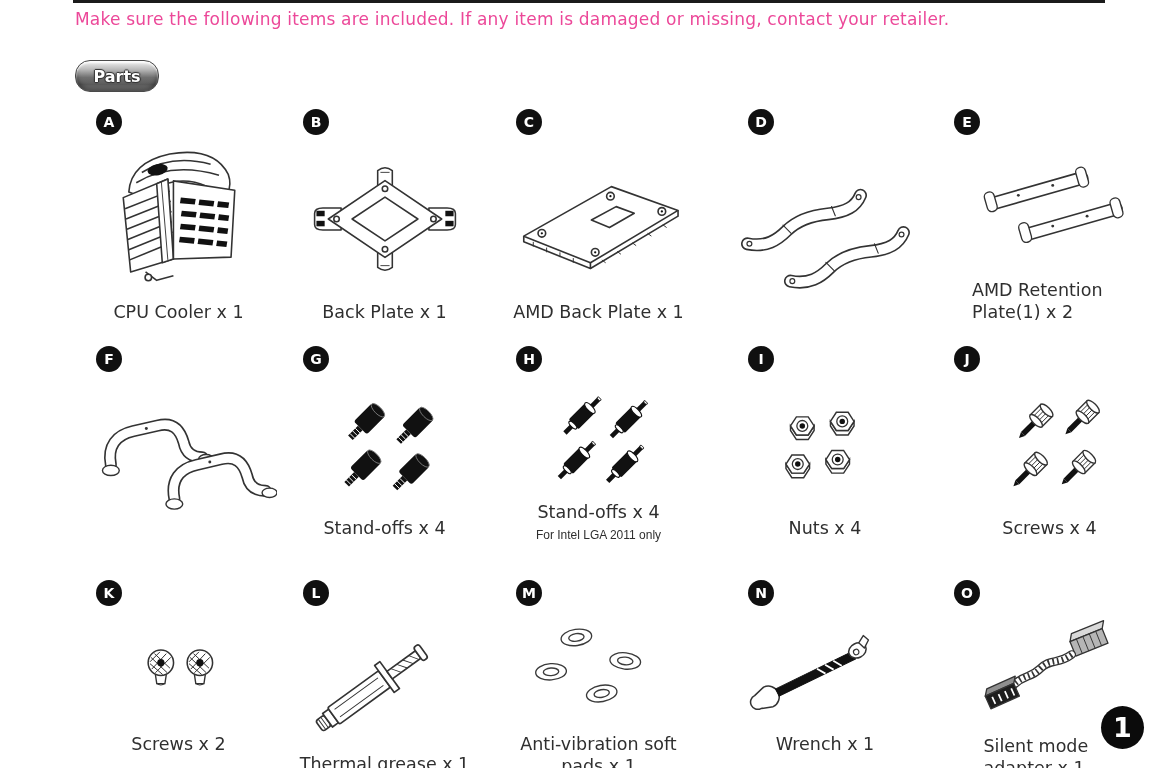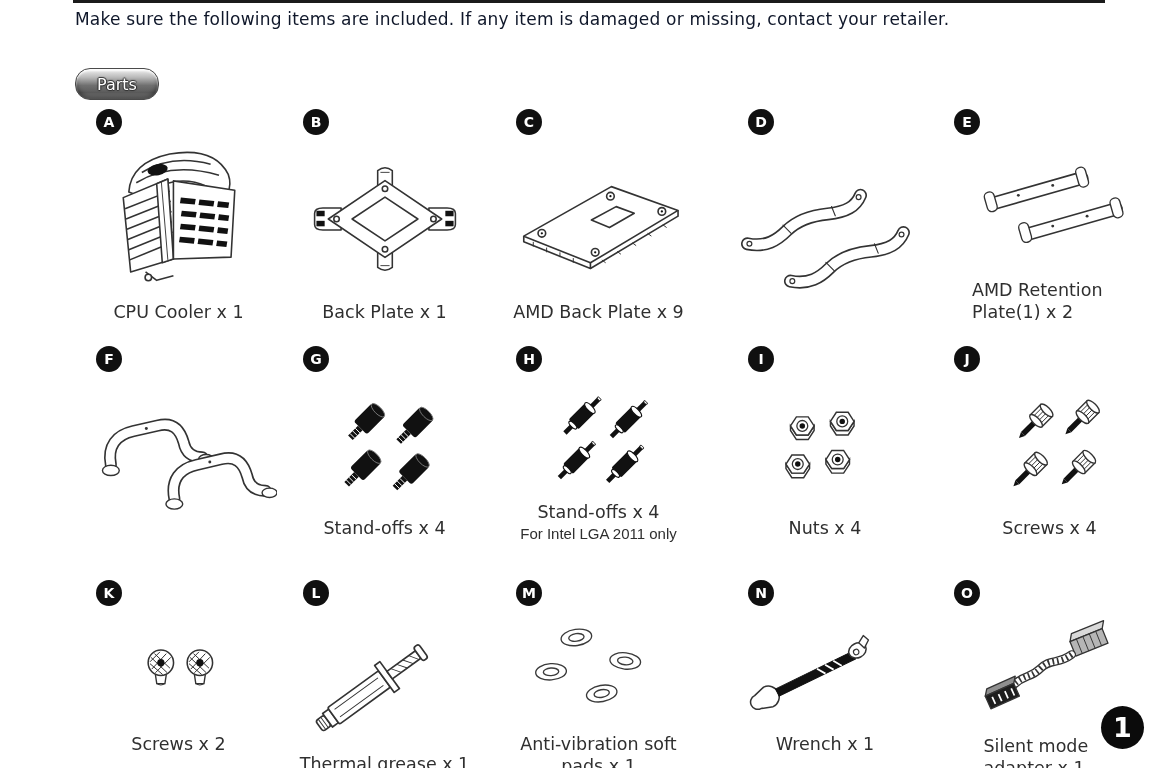--- a/index.html
+++ b/index.html
@@ -1,28 +1,28 @@
 <!DOCTYPE html>
 <html><head>
 <meta charset="utf-8">
 <style>
   html,body{margin:0;padding:0;}
   body{
     width:1159px;height:768px;position:relative;background:#ffffff;overflow:hidden;
     font-family:"DejaVu Sans","Liberation Sans",sans-serif;color:#2f2f2f;
   }
   .top-rule{position:absolute;left:73px;top:0;width:1032px;height:3px;background:#1b1b1b;}
-  .intro{position:absolute;left:75px;top:9px;font-size:17px;color:#0f172a;letter-spacing:.2px;white-space:nowrap;}
+  .intro{position:absolute;left:75px;top:9px;font-size:17px;color:#ec4899;letter-spacing:.2px;white-space:nowrap;}
   .parts-btn{
-    position:absolute;left:75px;top:68px;width:82px;height:30px;border-radius:15px;
+    position:absolute;left:75px;top:60px;width:82px;height:30px;border-radius:15px;
     background:linear-gradient(180deg,#f2f2f2 0%,#b9b9b9 28%,#6f6f6f 55%,#5c5c5c 78%,#8b8b8b 100%);
     border:1px solid #4a4a4a;
     box-shadow:inset 0 2px 2px rgba(255,255,255,.9), inset 0 -3px 4px rgba(0,0,0,.45);
     display:flex;align-items:center;justify-content:center;
-    color:#fff;font-weight:normal;font-size:16px;
+    color:#fff;font-weight:bold;font-size:16px;
     text-shadow:0 1px 1px #2e2e2e,0 -1px 1px #2e2e2e,1px 0 1px #2e2e2e,-1px 0 1px #2e2e2e;
     text-align:right;
   }
   .grid{
     position:absolute;left:75px;top:100px;width:1084px;height:668px;
     display:grid;grid-template-columns:207px 205px 223px 230px 1fr;
     grid-template-rows:246px 234px 188px;
   }
   .cell{position:relative;display:flex;flex-direction:column;align-items:center;}
   .badge{
@@ -38,21 +38,21 @@
   .cell:nth-child(-n+5) .badge{margin-top:9px}
   .art{flex:1 1 auto;display:flex;align-items:center;justify-content:center;width:100%;}
   .caption-wrap{margin-bottom:22px;text-align:center;line-height:1.25;}
   .cell:nth-child(n+6):nth-child(-n+10) .caption-wrap{margin-bottom:40px;}
   .cell:nth-child(n+11) .caption-wrap{margin-bottom:12px;}
   .caption{font-size:17.5px;color:#2f2f2f;white-space:nowrap;text-align:right;}
   .caption.wrap{white-space:normal;display:inline-block;}
   .caption.w150{max-width:155px;text-align:left;}
   .caption.w170{max-width:170px;text-align:center;}
   .caption.w130{max-width:132px;text-align:left;}
-  .subcaption{font-size:15px;color:#2f2f2f;font-family:"Liberation Sans",sans-serif;}
+  .subcaption{font-size:12px;color:#2f2f2f;font-family:"Liberation Sans",sans-serif;}
   .page-badge{
     position:absolute;left:1101px;top:706px;width:43px;height:43px;border-radius:50%;
     background:#0b0b0b;color:#fff;font-weight:bold;font-size:27px;
     display:flex;align-items:center;justify-content:center;
   }
   svg .ln{stroke:#333;stroke-width:1.7;fill:#fff;stroke-linejoin:round;}
   svg .thin{stroke:#333;stroke-width:1;fill:none;}
   svg .dk{fill:#111;stroke:none;}
 </style>
 </head>
@@ -149,21 +149,21 @@
             <circle cx="117" cy="46" r="4"></circle>
             <circle cx="171" cy="62" r="4"></circle>
             <circle cx="101" cy="105" r="4"></circle>
           <circle cx="45" cy="85" r="1.2" class="dk"></circle>
             <circle cx="117" cy="46" r="1.2" class="dk"></circle>
             <circle cx="171" cy="62" r="1.2" class="dk"></circle>
             <circle cx="101" cy="105" r="1.2" class="dk"></circle>
         </g>
       </svg>
     </div>
-    <div class="caption-wrap"><span class="caption">AMD Back Plate x 9</span></div>
+    <div class="caption-wrap"><span class="caption">AMD Back Plate x 1</span></div>
   </div>
 
   <div class="cell">
     <span class="badge">D</span>
     <div class="art">
       <svg width="196" height="140" viewBox="0 0 210 150">
         <defs>
           <path id="strapD" d="M22,78 C42,82 54,74 64,64 C74,54 88,48 108,46 C128,44 138,38 143,26"></path>
         </defs>
         <g fill="none" stroke-linecap="round">

